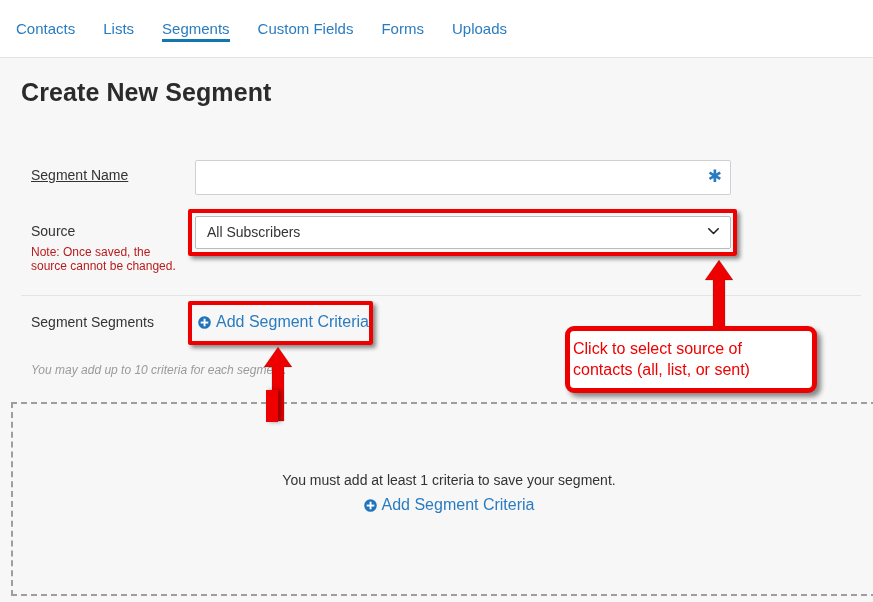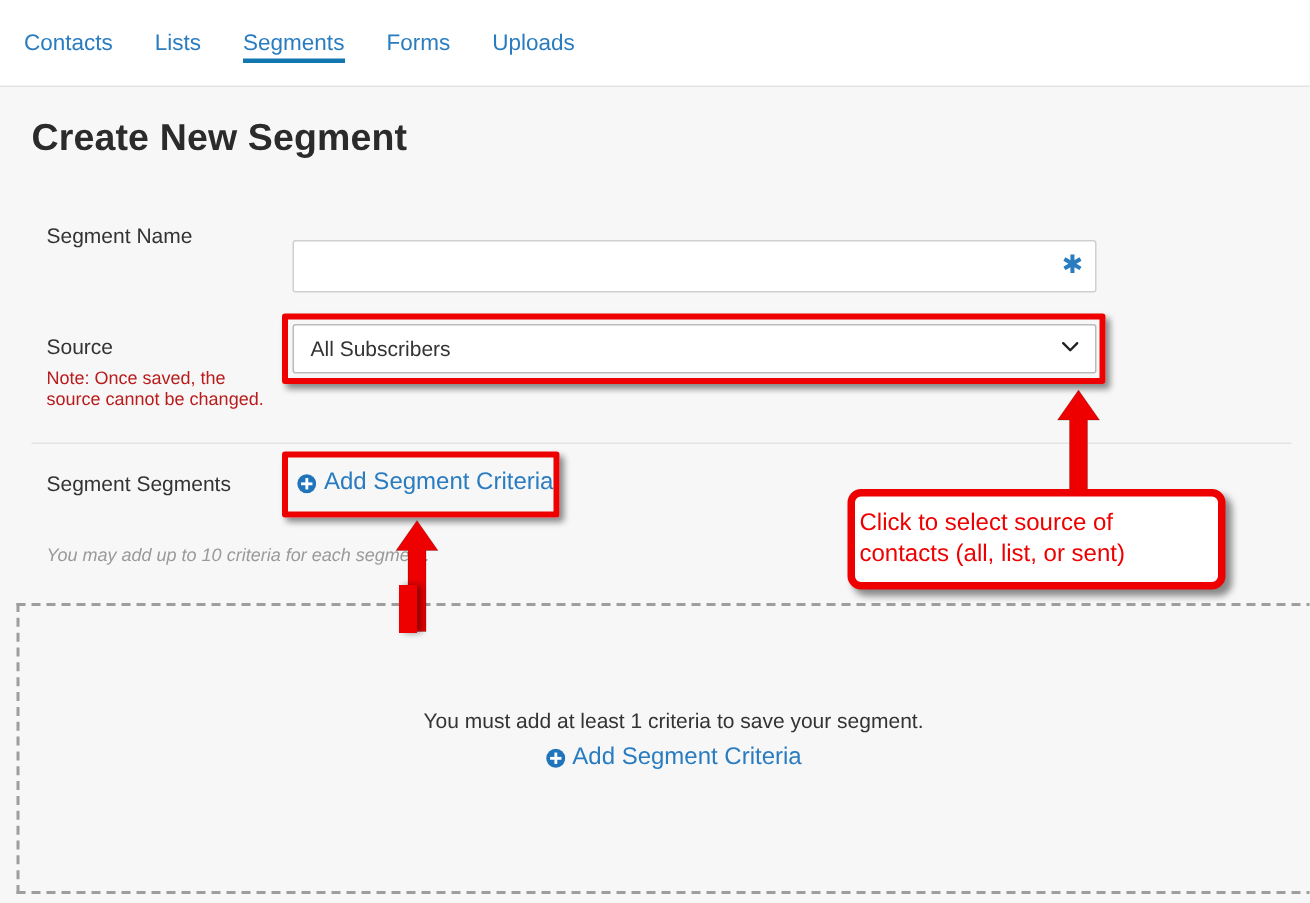--- a/index.html
+++ b/index.html
@@ -200,33 +200,36 @@
       <div class="tab">
         <span>Contacts</span>
       </div>
       <div class="tab">
         <span>Lists</span>
       </div>
       <div class="tab active">
         <span>Segments</span>
       </div>
       <div class="tab">
+        <span>Custom Fields</span>
+      </div>
+      <div class="tab">
         <span>Forms</span>
       </div>
       <div class="tab">
         <span>Uploads</span>
       </div>
     </div>
   </div>
 
   <div class="page-title">Create New Segment</div>
 
   <div class="form-area">
 
-    <div class="field-label" style="left:31px; top:9px;">Segment Name</div>
+    <div class="field-label" style="left:31px; top:27px;text-decoration:underline;">Segment Name</div>
 
     <div class="text-input" style="top:20px;">
       <span class="req-star">✱</span>
     </div>
 
     <div class="field-label" style="left:31px; top:83px;">Source</div>
     <div class="field-note" style="left:31px; top:105px;">Note: Once saved, the source cannot be changed.</div>
 
     <div class="select-box" style="top:76px;">
       <span class="select-value">All Subscribers</span>

